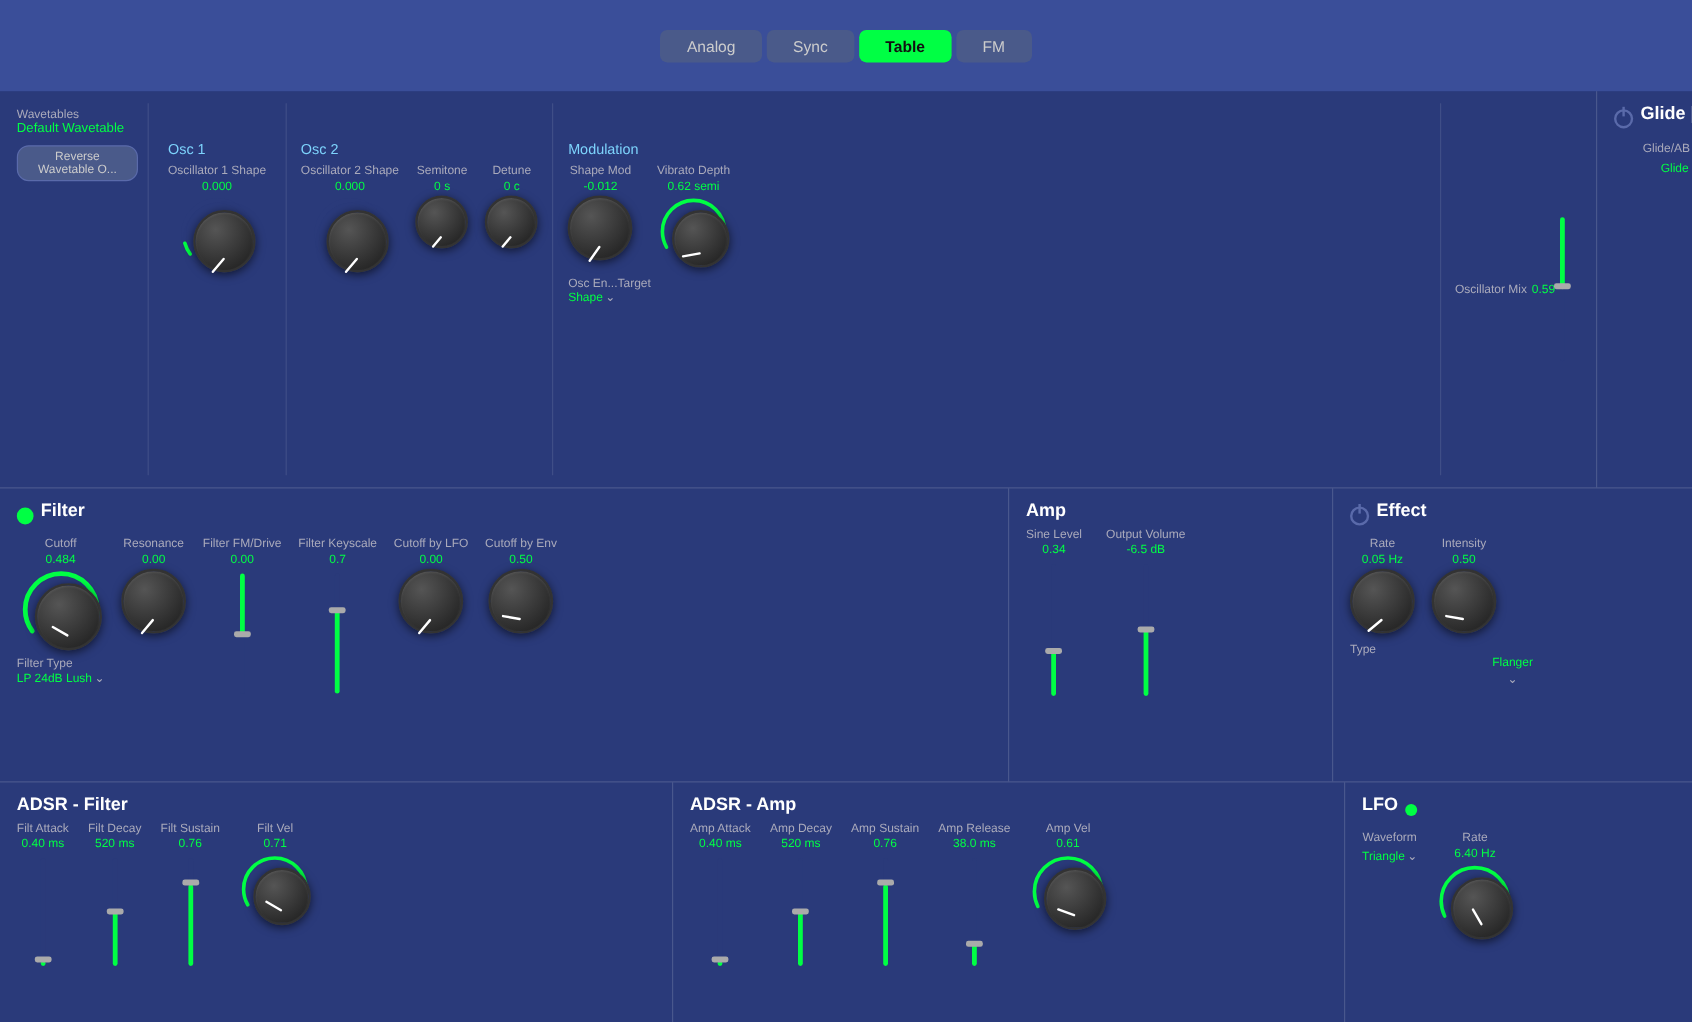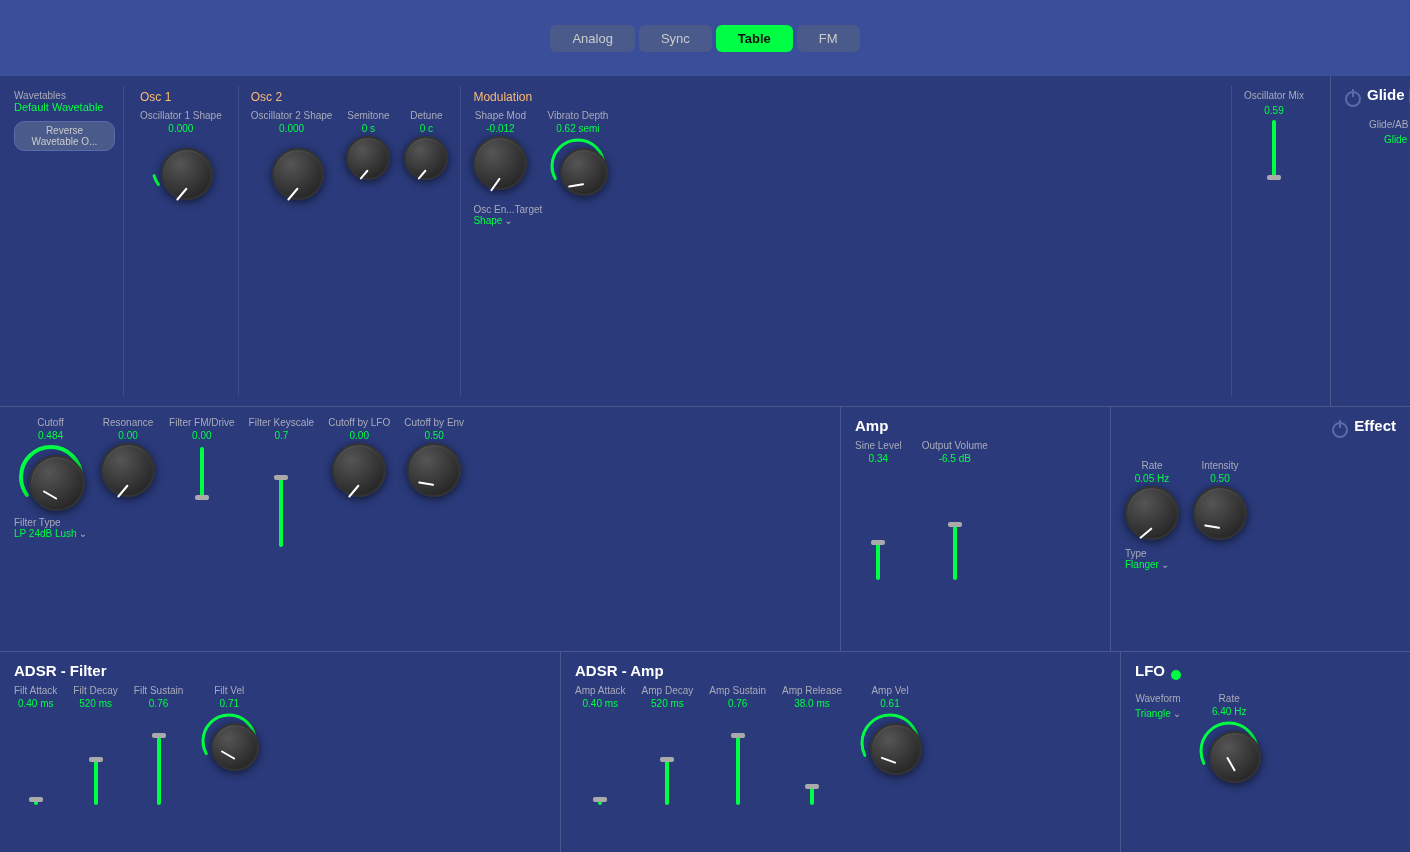--- a/index.html
+++ b/index.html
@@ -145,22 +145,23 @@
       height: 12px;
       bottom: 8px;
     }
     .osc-sub {
       padding: 8px 12px;
       border-right: 1px solid rgba(255,255,255,0.1);
     }
     .osc-sub:last-child { border-right: none; }
     .osc-sub-title {
       font-size: 12px;
-      color: #fdba74;
+      color: #7dd3fc;
       margin-bottom: 6px;
+      margin-top: 27px;
     }
     .wt-btn {
       background: #4a5a8a;
       border: 1px solid #5a6aaa;
       color: #ccc;
       font-size: 10px;
       padding: 3px 7px;
       border-radius: 4px;
       cursor: pointer;
       margin-top: 4px;
@@ -311,21 +312,21 @@
           </div>
           <div style="margin-top:8px;">
             <div class="small-label">Osc En...Target</div>
             <div style="display:flex;align-items:center;gap:2px;">
               <span class="green-val" style="cursor:pointer;">Shape</span>
               <span class="dropdown-arrow">⌄</span>
             </div>
           </div>
         </div>
 
-        <div style="padding:4px 12px; display:flex; flex-direction:column; align-items:center; gap:4px;">
+        <div style="padding:4px 12px; display:flex; flex-direction:row; align-items:center; gap:4px;">
           <div class="small-label">Oscillator Mix</div>
           <div class="green-val">0.59</div>
           <div class="osc-mix-slider">
             <div class="osc-mix-track">
               <div class="osc-mix-fill" style="height:50%;bottom:50%;"></div>
               <div class="osc-mix-thumb" style="top:46%;"></div>
             </div>
           </div>
         </div>
       </div>
@@ -350,20 +351,24 @@
         
         
         
       </div>
     </div>
   </div>
 
   <div class="row2">
 
     <div class="section-pad">
+      <div style="display:flex; align-items:center; margin-bottom:6px;">
+        <span class="green-dot"></span>
+        <span class="section-title">Filter</span>
+      </div>
       <div class="flex-row" style="gap:14px; align-items:flex-start;">
 
         <div class="knob-container">
           <div class="small-label">Cutoff</div>
           <div class="green-val">0.484</div>
           <div class="ring-knob-wrap" style="width:68px;height:68px;">
             <svg width="68" height="68" viewBox="0 0 68 68">
               <circle cx="34" cy="34" r="30" fill="none" stroke="#2a3a7a" stroke-width="5"></circle>
               <circle cx="34" cy="34" r="30" fill="none" stroke="#00ff44" stroke-width="4" stroke-dasharray="120 69" stroke-dashoffset="-75" stroke-linecap="round"></circle>
             </svg>
@@ -434,39 +439,39 @@
           <div class="green-val">-6.5 dB</div>
           <div style="width:4px; height:110px; background:#2a3a7a; border-radius:2px; position:relative; margin-top:4px;">
             <div style="position:absolute;bottom:0;left:0;width:100%;height:50%;background:#00ff44;border-radius:2px;"></div>
             <div style="width:14px;height:5px;background:#aaa;border-radius:2px;position:absolute;left:-5px;bottom:48%;"></div>
           </div>
         </div>
       </div>
     </div>
 
     <div class="section-pad" style="border-left:1px solid rgba(255,255,255,0.15);">
-      <div style="display:flex; align-items:center; margin-bottom:18px;justify-content:flex-end;">
+      <div style="display:flex; align-items:center; margin-bottom:6px;">
         <span class="power-icon"></span>
         <span class="section-title">Effect</span>
       </div>
       <div class="flex-row" style="gap:14px; align-items:flex-start;">
         <div class="knob-container">
           <div class="small-label">Rate</div>
           <div class="green-val">0.05 Hz</div>
           <div class="knob" style="--angle:-130deg;"></div>
         </div>
         <div class="knob-container">
           <div class="small-label">Intensity</div>
           <div class="green-val">0.50</div>
           <div class="knob" style="--angle:-80deg;"></div>
         </div>
       </div>
       <div style="margin-top:8px;">
         <div class="small-label">Type</div>
-        <div style="display:flex;align-items:center;gap:2px;">
+        <div style="display:flex;align-items:center;gap:2px;flex-direction:column;">
           <span class="green-val" style="cursor:pointer;">Flanger</span>
           <span class="dropdown-arrow">⌄</span>
         </div>
       </div>
     </div>
   </div>
 
   <div class="row3">
 
     <div class="section-pad">

